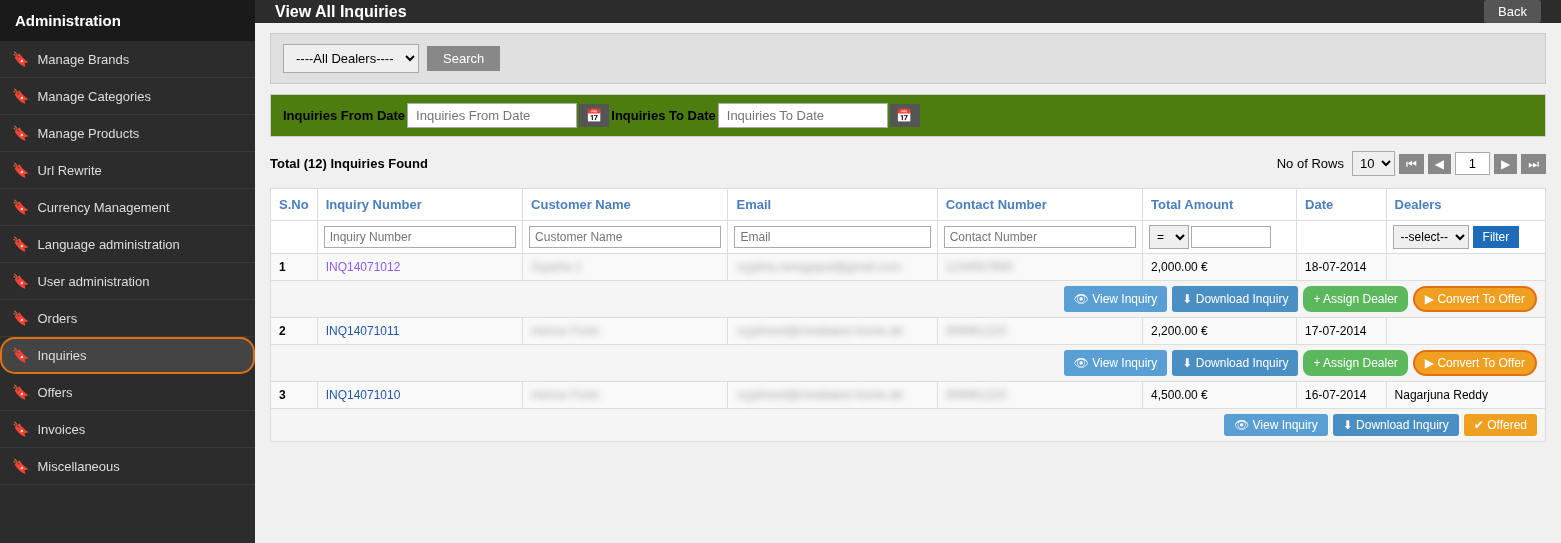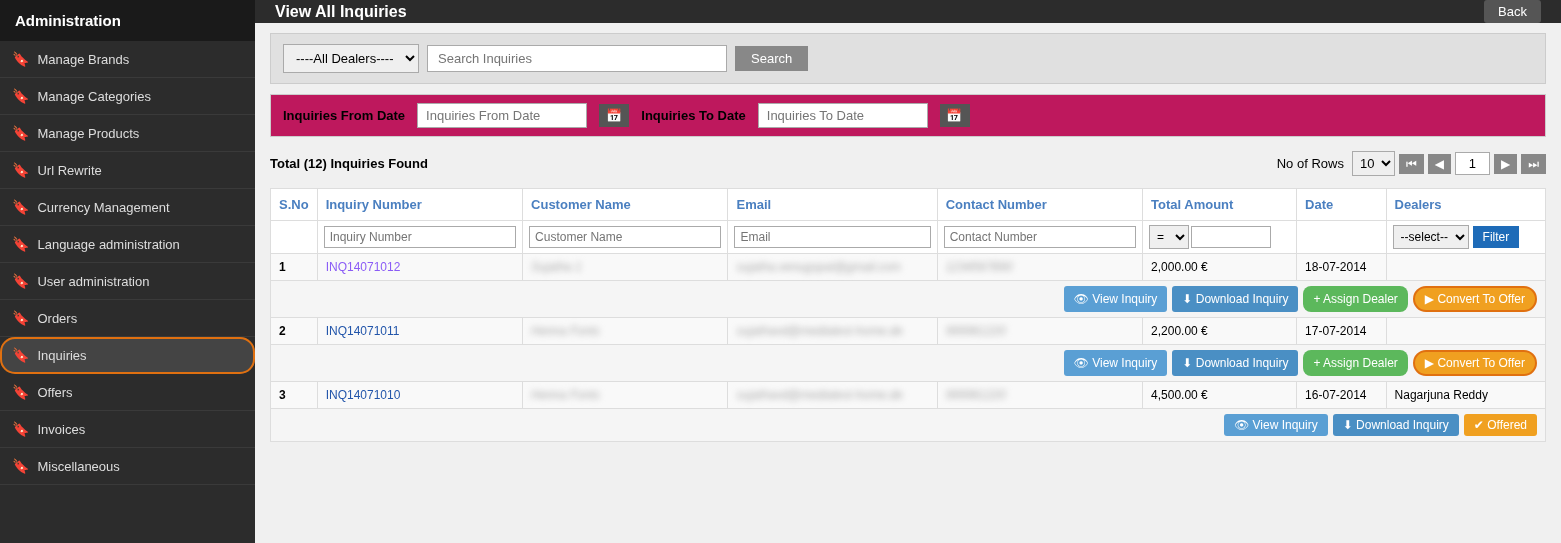--- a/index.html
+++ b/index.html
@@ -102,25 +102,25 @@
       background: #888;
       color: #fff;
       border: none;
       padding: 5px 16px;
       cursor: pointer;
       font-size: 13px;
     }
 
     
     .date-filter-row {
-      background: #be185d;
+      background: #4d7c0f;
       padding: 8px 12px;
       display: flex;
       align-items: center;
-      gap: 12px;
+      gap: 2px;
       margin-bottom: 10px;
       border: 1px solid #ccc;
     }
     .date-filter-row label {
       font-weight: bold;
       font-size: 13px;
     }
     .date-filter-row input {
       padding: 4px 8px;
       font-size: 13px;
@@ -310,21 +310,20 @@
       <span>View All Inquiries</span>
       <button class="back-btn">Back</button>
     </div>
 
     <div class="main-content">
 
       <div class="search-bar">
         <select>
           <option>----All Dealers----</option>
         </select>
-        <input type="text" placeholder="Search Inquiries" style="">
         <button class="search-btn">Search</button>
       </div>
 
       <div class="date-filter-row">
         <label>Inquiries From Date</label>
         <input type="text" placeholder="Inquiries From Date" style="">
         <button class="cal-icon">📅</button>
         <label>Inquiries To Date</label>
         <input type="text" placeholder="Inquiries To Date" style="">
         <button class="cal-icon">📅</button>

